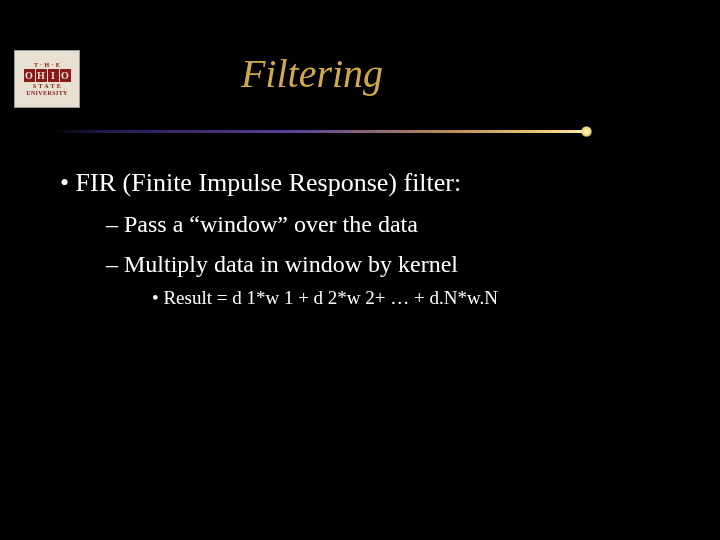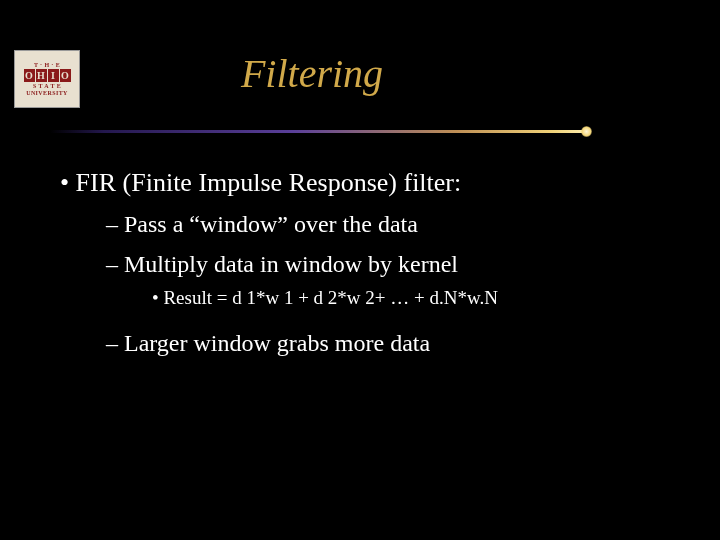--- a/index.html
+++ b/index.html
@@ -112,14 +112,13 @@
 
 <div class="title">Filtering</div>
 
 <div class="divider"></div>
 
 <div class="content">
   <div class="bullet-l1"><span>FIR (Finite Impulse Response) filter:</span></div>
   <div class="bullet-l2"><span>Pass a “window” over the data</span></div>
   <div class="bullet-l2"><span>Multiply data in window by kernel</span></div>
   <div class="bullet-l3"><span>Result = d 1*w 1 + d 2*w 2+ … + d.N*w.N</span></div>
-  <div class="bullet-l2"><span>Larger window grabs more data</span></div>
 </div>
 
 </body></html>

